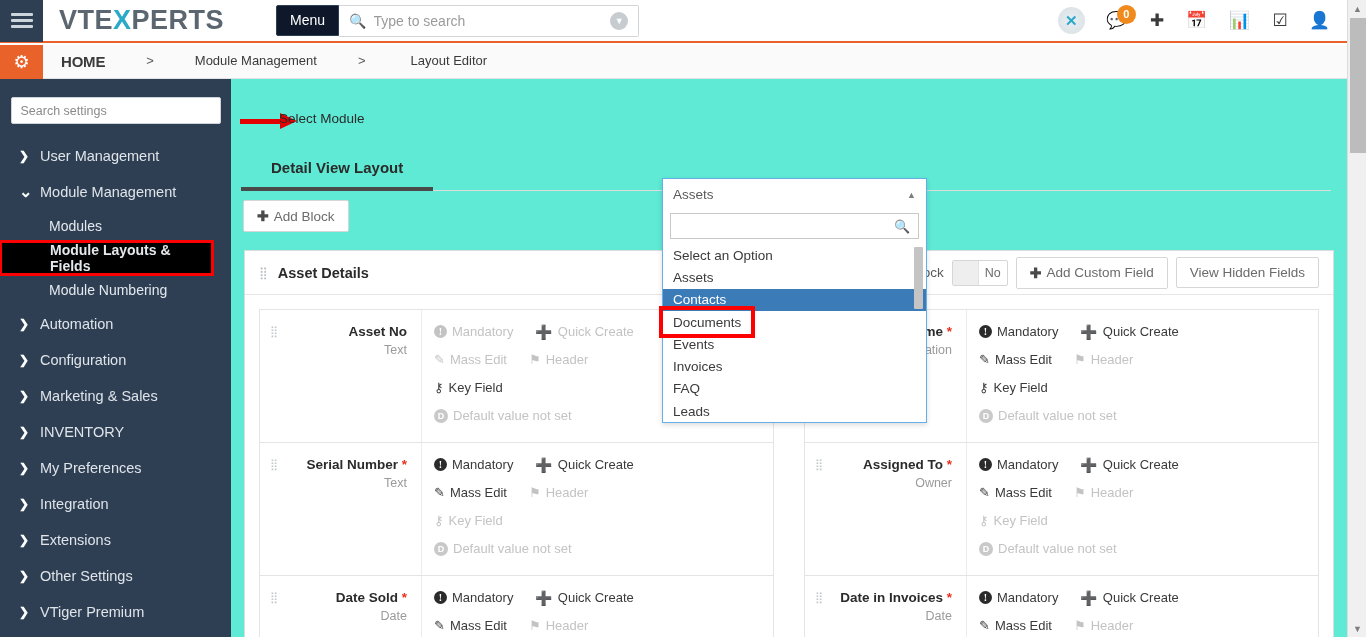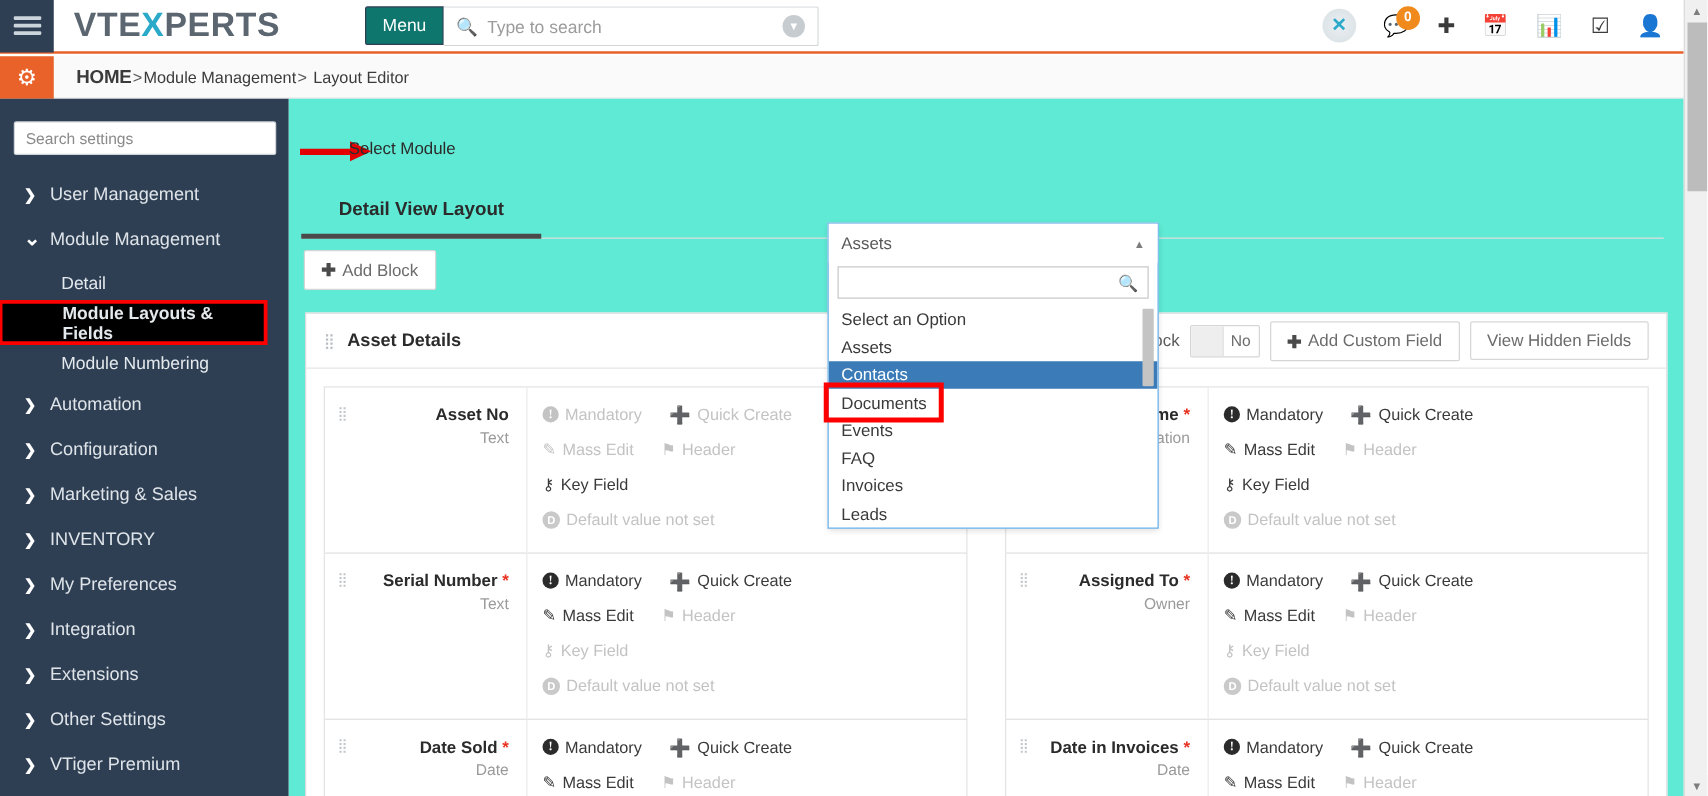--- a/index.html
+++ b/index.html
@@ -26,21 +26,21 @@
     display: block; width: 22px; height: 3px; background: #ccd4dc; margin: 2.6px 0; border-radius: 1px;
   }
   .brand {
     margin-left: 16px; font-size: 27px; font-weight: bold; letter-spacing: .5px;
     color: #9aa4ae; line-height: 1; user-select: none;
   }
   .brand .x { color: #2aa9c9; }
   .brand .dark { color: #5b6670; }
 
   .menu-btn {
-    margin-left: 68px; background: #0f766e; color: #fff;
+    margin-left: 52px; background: #0f172a; color: #fff;
     font-size: 14px; padding: 7px 13px; border: 1px solid #2e3f54;
     border-radius: 2px 0 0 2px; line-height: 1.1;
   }
   .search-wrap {
     position: relative; width: 300px; height: 32px;
     border: 1px solid #d2d6d9; border-left: none; border-radius: 0 2px 2px 0;
     display: flex; align-items: center; background: #fff;
   }
   .search-wrap .s-icon { margin-left: 10px; color: #7b848c; font-size: 14px; }
   .search-input {
@@ -73,21 +73,21 @@
   .crumbbar {
     position: absolute; top: 45px; left: 0; width: 1347px; height: 34px;
     background: #fafafa; border-bottom: 1px solid #e3e3e3;
     display: flex; align-items: center;
   }
   .gear-box {
     width: 43px; height: 34px; background: #e8622a;
     display: flex; align-items: center; justify-content: center; flex: 0 0 43px;
   }
   .gear-glyph { color: #fff; font-size: 18px; line-height: 1; }
-  .crumbs { margin-left: 18px; font-size: 13px; color: #3b3b3b; display: flex; align-items: center; }
+  .crumbs { margin-left: 18px; font-size: 13px; color: #3b3b3b; display: flex; align-items: flex-start; gap: 40px; }
   .crumb-home { font-size: 15px; font-weight: bold; color: #3b3b3b; letter-spacing: -.2px; }
   .crumb-sep { color: #5a5a5a; margin: 0 1px; }
   .crumb-mid { color: #3b3b3b; }
   .crumb-last { color: #3b3b3b; margin-left: 4px; }
 
   
   .sidebar {
     position: absolute; top: 79px; left: 0; width: 231px; bottom: 0;
     background: #2e3f54; padding-top: 18px; overflow: hidden;
   }
@@ -304,21 +304,21 @@
     <div id="nav-list">
         <div class="nav-item">
           <span class="chev">❯</span>
           <span>User Management</span>
         </div>
         <div class="nav-item">
           <span class="chev" style="font-size: 16px;">⌄</span>
           <span>Module Management</span>
         </div>
         <div class="nav-item sub">
-          <span>Detail</span>
+          <span>Modules</span>
         </div>
         <div class="nav-item sub highlight">
           <span>Module Layouts &amp; Fields</span>
         </div>
         <div class="nav-item sub">
           <span>Module Numbering</span>
         </div>
         <div class="nav-item">
           <span class="chev">❯</span>
           <span>Automation</span>
@@ -699,24 +699,24 @@
           <div class="dd-opt selected">
             <span>Contacts</span>
           </div>
           <div class="dd-opt">
             <span>Documents</span>
           </div>
           <div class="dd-opt">
             <span>Events</span>
           </div>
           <div class="dd-opt">
+            <span>Invoices</span>
+          </div>
+          <div class="dd-opt">
             <span>FAQ</span>
-          </div>
-          <div class="dd-opt">
-            <span>Invoices</span>
           </div>
           <div class="dd-opt">
             <span>Leads</span>
           </div>
         </div>
     </div>
     <div class="dd-redbox"></div>
   </div>
 
   <div class="vscroll">

